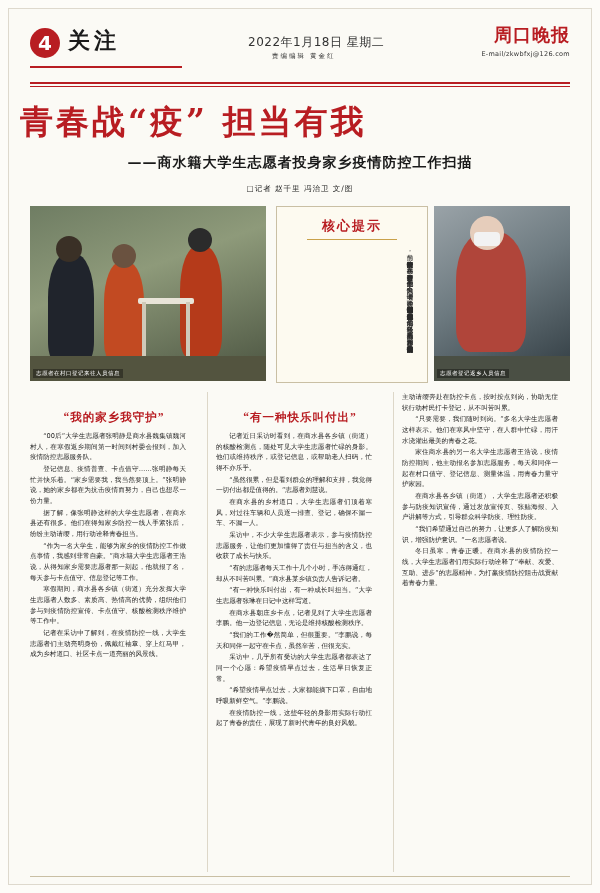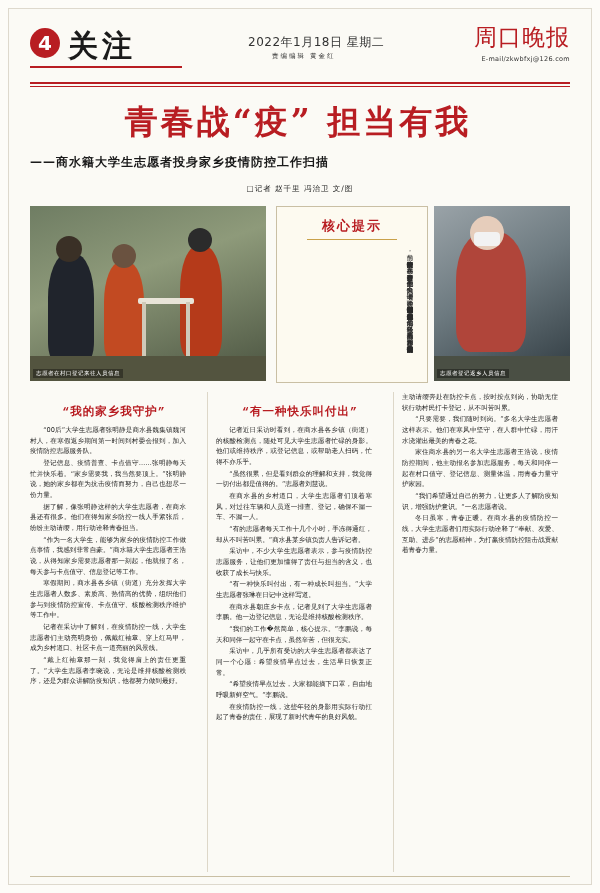--- a/index.html
+++ b/index.html
@@ -17,58 +17,58 @@
   .masthead{
     position:absolute;left:22px;top:18px;width:540px;height:52px;
   }
   .page-num{
     position:absolute;left:0;top:2px;width:30px;height:30px;border-radius:50%;
     background:#b81d22;color:#fff;font-size:20px;font-weight:bold;
     display:flex;align-items:center;justify-content:center;
     font-family:"DejaVu Sans",sans-serif;
   }
   .section-name{
-    position:absolute;left:38px;top:0px;font-size:30px;font-weight:bold;
+    position:absolute;left:38px;top:0px;font-size:22px;font-weight:bold;
     color:#1a1a1a;letter-spacing:4px;font-family:Liberation Mono, monospace;
   }
   .section-underline{
     position:absolute;left:0;top:40px;width:152px;height:2px;background:#b81d22;
   }
   .mast-date{
     position:absolute;left:218px;top:8px;font-size:12px;color:#333;letter-spacing:.5px;
   }
   .mast-editors{
     position:absolute;left:242px;top:26px;font-size:6.5px;color:#333;letter-spacing:2px;
   }
   .logo-box{
     position:absolute;right:0;top:0px;text-align:right;
   }
   .logo-title{
-    font-size:23px;font-weight:normal;color:#b81d22;letter-spacing:1px;line-height:1;
+    font-size:18px;font-weight:bold;color:#b81d22;letter-spacing:1px;line-height:1;
   }
   .logo-mail{
     margin-top:6px;font-size:6.5px;color:#333;letter-spacing:.3px;
   }
   .mast-rule{
     position:absolute;left:22px;top:74px;width:540px;height:0;
     border-top:2px solid #b81d22;
   }
   .mast-rule2{
     position:absolute;left:22px;top:78px;width:540px;height:0;
     border-top:1px solid #b81d22;
   }
   
   .headline{
-    position:absolute;left:20px;top:92px;width:540px;text-align:center;
+    position:absolute;left:12px;top:92px;width:540px;
     font-size:33px;font-weight:bold;color:#b81d22;letter-spacing:3px;
     font-family:"DejaVu Serif","Liberation Serif",serif;
   }
   .subhead{
-    position:absolute;left:22px;top:146px;width:540px;text-align:left;
-    font-size:12px;font-weight:bold;color:#1a1a1a;letter-spacing:1px;
+    position:absolute;left:22px;top:146px;width:540px;text-align:center;
+    font-size:14px;font-weight:bold;color:#1a1a1a;letter-spacing:1px;
     font-family:"DejaVu Serif","Liberation Serif",serif;
   }
   .byline{
     position:absolute;left:22px;top:176px;width:540px;text-align:center;
     font-size:7.5px;color:#222;letter-spacing:1px;
   }
   
   .photoband{
     position:absolute;left:22px;top:198px;width:436px;height:175px;
   }
@@ -110,22 +110,22 @@
   .col.c1{left:0;}
   .col.c2{left:186px;}
   .col.c3{left:372px;}
   .col-rule{
     position:absolute;top:0;width:0;height:480px;border-left:1px solid #ddd7c8;
   }
   .col-rule.r1{left:177px;}
   .col-rule.r2{left:363px;}
   .subtitle{
     font-size:11.5px;font-weight:bold;color:#b81d22;text-align:center;
-    letter-spacing:1px;margin:12px 0 6px 0;
-    font-family:Liberation Mono, monospace;
+    letter-spacing:1px;margin:18px 0 6px 0;
+    font-family:Liberation Serif, serif;
   }
   .subtitle.spaced{margin-top:10px;}
   .para{
     font-size:6.6px;line-height:1.62;color:#1f1f1f;text-align:justify;
     text-indent:13.2px;margin:0 12px 1px 0;
     word-break:break-all;
   }
   .para.noind{text-indent:0;}
   
   .footer-rule{
@@ -192,42 +192,42 @@
       <div class="col-rule r2"></div>
 
       <div class="col c1">
         <div class="subtitle">“我的家乡我守护”</div>
         <p class="para">“00后”大学生志愿者张明静是商水县魏集镇魏河村人，在寒假返乡期间第一时间到村委会报到，加入疫情防控志愿服务队。</p>
         <p class="para">登记信息、疫情普查、卡点值守……张明静每天忙并快乐着。“家乡需要我，我当然要顶上。”张明静说，她的家乡都在为抗击疫情而努力，自己也想尽一份力量。</p>
         <p class="para">据了解，像张明静这样的大学生志愿者，在商水县还有很多。他们在得知家乡防控一线人手紧张后，纷纷主动请缨，用行动诠释青春担当。</p>
         <p class="para">“作为一名大学生，能够为家乡的疫情防控工作做点事情，我感到非常自豪。”商水籍大学生志愿者王浩说，从得知家乡需要志愿者那一刻起，他就报了名，每天参与卡点值守、信息登记等工作。</p>
         <p class="para">寒假期间，商水县各乡镇（街道）充分发挥大学生志愿者人数多、素质高、热情高的优势，组织他们参与到疫情防控宣传、卡点值守、核酸检测秩序维护等工作中。</p>
         <p class="para">记者在采访中了解到，在疫情防控一线，大学生志愿者们主动亮明身份，佩戴红袖章、穿上红马甲，成为乡村道口、社区卡点一道亮丽的风景线。</p>
-        <p class="para">“戴上红袖章那一刻，我觉得肩上的责任更重了。”大学生志愿者李晓说，无论是维持核酸检测秩序，还是为群众讲解防疫知识，他都努力做到最好。</p>
       </div>
 
       <div class="col c2">
         <div class="subtitle">“有一种快乐叫付出”</div>
         <p class="para">记者近日采访时看到，在商水县各乡镇（街道）的核酸检测点，随处可见大学生志愿者忙碌的身影。他们或维持秩序，或登记信息，或帮助老人扫码，忙得不亦乐乎。</p>
         <p class="para">“虽然很累，但是看到群众的理解和支持，我觉得一切付出都是值得的。”志愿者刘慧说。</p>
         <p class="para">在商水县的乡村道口，大学生志愿者们顶着寒风，对过往车辆和人员逐一排查、登记，确保不漏一车、不漏一人。</p>
+        <p class="para">采访中，不少大学生志愿者表示，参与疫情防控志愿服务，让他们更加懂得了责任与担当的含义，也收获了成长与快乐。</p>
         <p class="para">“有的志愿者每天工作十几个小时，手冻得通红，却从不叫苦叫累。”商水县某乡镇负责人告诉记者。</p>
-        <p class="para">采访中，不少大学生志愿者表示，参与疫情防控志愿服务，让他们更加懂得了责任与担当的含义，也收获了成长与快乐。</p>
         <p class="para">“有一种快乐叫付出，有一种成长叫担当。”大学生志愿者张琳在日记中这样写道。</p>
         <p class="para">在商水县朝庄乡卡点，记者见到了大学生志愿者李鹏。他一边登记信息，无论是维持核酸检测秩序。</p>
-        <p class="para">“我们的工作�然简单，核心提示。”李鹏说，每天和同伴一起守在卡点，虽然辛苦，但很充实。</p>
+        <p class="para">“我们的工作�然简单，但很重要。”李鹏说，每天和同伴一起守在卡点，虽然辛苦，但很充实。</p>
         <p class="para">采访中，几乎所有受访的大学生志愿者都表达了同一个心愿：希望疫情早点过去，生活早日恢复正常。</p>
         <p class="para">“希望疫情早点过去，大家都能摘下口罩，自由地呼吸新鲜空气。”李鹏说。</p>
         <p class="para">在疫情防控一线，这些年轻的身影用实际行动扛起了青春的责任，展现了新时代青年的良好风貌。</p>
       </div>
 
       <div class="col c3">
         <p class="para noind">主动请缨奔赴在防控卡点，按时按点到岗，协助无症状行动村民打卡登记，从不叫苦叫累。</p>
         <p class="para">“只要需要，我们随时到岗。”多名大学生志愿者这样表示。他们在寒风中坚守，在人群中忙碌，用汗水浇灌出最美的青春之花。</p>
         <p class="para">家住商水县的另一名大学生志愿者王浩说，疫情防控期间，他主动报名参加志愿服务，每天和同伴一起在村口值守、登记信息、测量体温，用青春力量守护家园。</p>
+        <p class="para">在商水县各乡镇（街道），大学生志愿者还积极参与防疫知识宣传，通过发放宣传页、张贴海报、入户讲解等方式，引导群众科学防疫、理性防疫。</p>
         <p class="para">“我们希望通过自己的努力，让更多人了解防疫知识，增强防护意识。”一名志愿者说。</p>
         <p class="para">冬日虽寒，青春正暖。在商水县的疫情防控一线，大学生志愿者们用实际行动诠释了“奉献、友爱、互助、进步”的志愿精神，为打赢疫情防控阻击战贡献着青春力量。</p>
       </div>
     </div>
 
     <div class="footer-rule"></div>
   </div>
 </div>
 
 </body></html>

